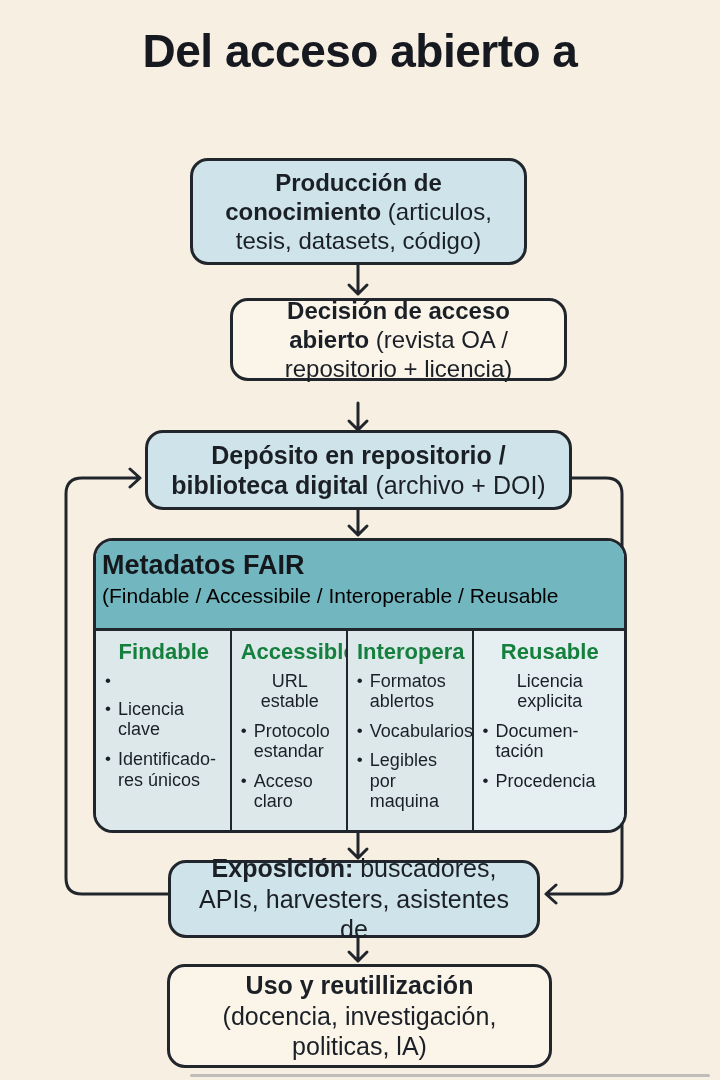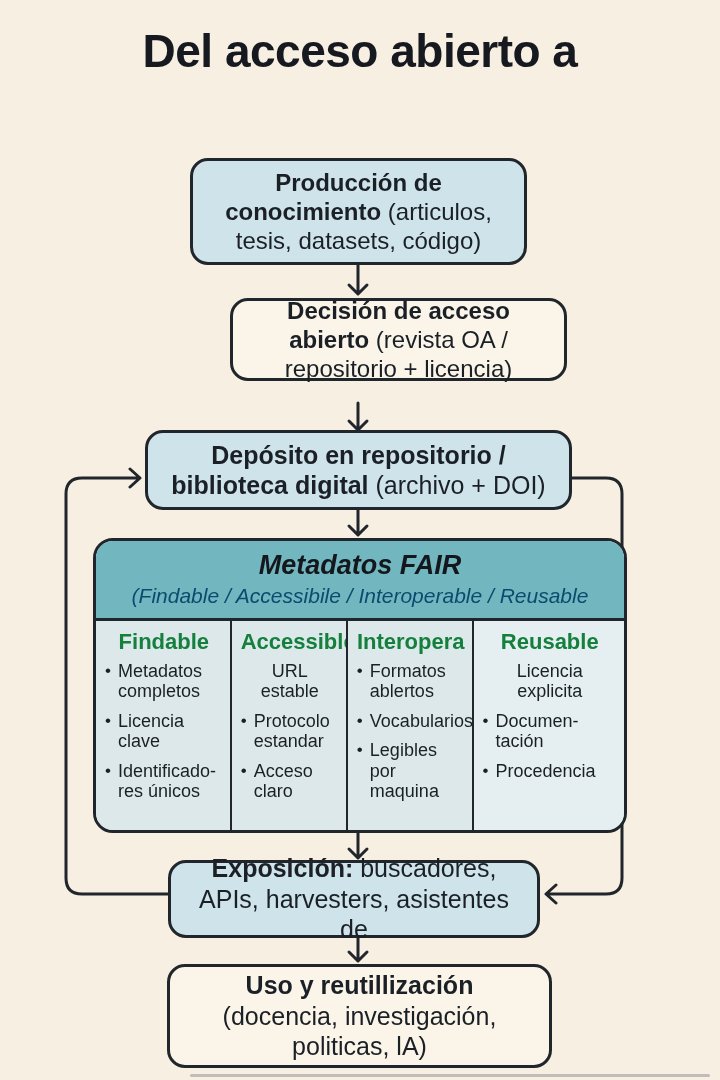--- a/index.html
+++ b/index.html
@@ -35,24 +35,24 @@
   #box-uso{left:167px;top:964px;width:385px;height:104px;font-size:25px;}
   #box-uso .b{display:block;}
 
   #fair{
     position:absolute;left:93px;top:538px;width:534px;height:295px;
     border:3px solid var(--ink);border-radius:20px;overflow:hidden;
     display:flex;flex-direction:column;background:var(--col-fill);
   }
   #fair-header{
     background:var(--fair-header);border-bottom:3px solid var(--ink);
-    text-align:center;padding:8px 6px 9px;flex:0 0 auto;font-style:italic;
+    text-align:left;padding:8px 6px 19px;flex:0 0 auto;
   }
   #fair-title{font-weight:bold;font-size:27px;line-height:1.2;color:#14181d;}
-  #fair-subtitle{font-size:21px;line-height:1.2;margin-top:2px;color:#0c4a6e;}
+  #fair-subtitle{font-size:21px;line-height:1.2;margin-top:2px;color:#000000;}
   #fair-columns{display:flex;flex:1 1 auto;align-items:stretch;}
   .fair-col{
     background:var(--col-fill);border-right:2.5px solid var(--ink);
     padding:8px 7px 6px 9px;overflow:hidden;
   }
   .fair-col:nth-child(1){flex:0 0 25.7%;}
   .fair-col:nth-child(2){flex:0 0 22.0%;}
   .fair-col:nth-child(3){flex:0 0 23.8%;}
   .fair-col:nth-child(4){flex:1 1 auto;border-right:none;background:var(--col-fill-alt);}
   .fair-col-title{font-weight:bold;font-size:22px;text-align:center;margin-bottom:6px;color:#15803d;}
@@ -107,21 +107,20 @@
   <div id="fair">
     <div id="fair-header">
       <div id="fair-title">Metadatos FAIR</div>
       <div id="fair-subtitle">(Findable / Accessibile / Interoperable / Reusable</div>
     </div>
     <div id="fair-columns">
         <div class="fair-col">
           <div class="fair-col-title">Findable</div>
           <div class="fair-item bulleted">
             <span class="bullet">•</span>
-            <span>Metadatos completos</span>
           </div>
           <div class="fair-item bulleted">
             <span class="bullet">•</span>
             <span>Licencia clave</span>
           </div>
           <div class="fair-item bulleted">
             <span class="bullet">•</span>
             <span>Identificado-res únicos</span>
           </div>
         </div>

